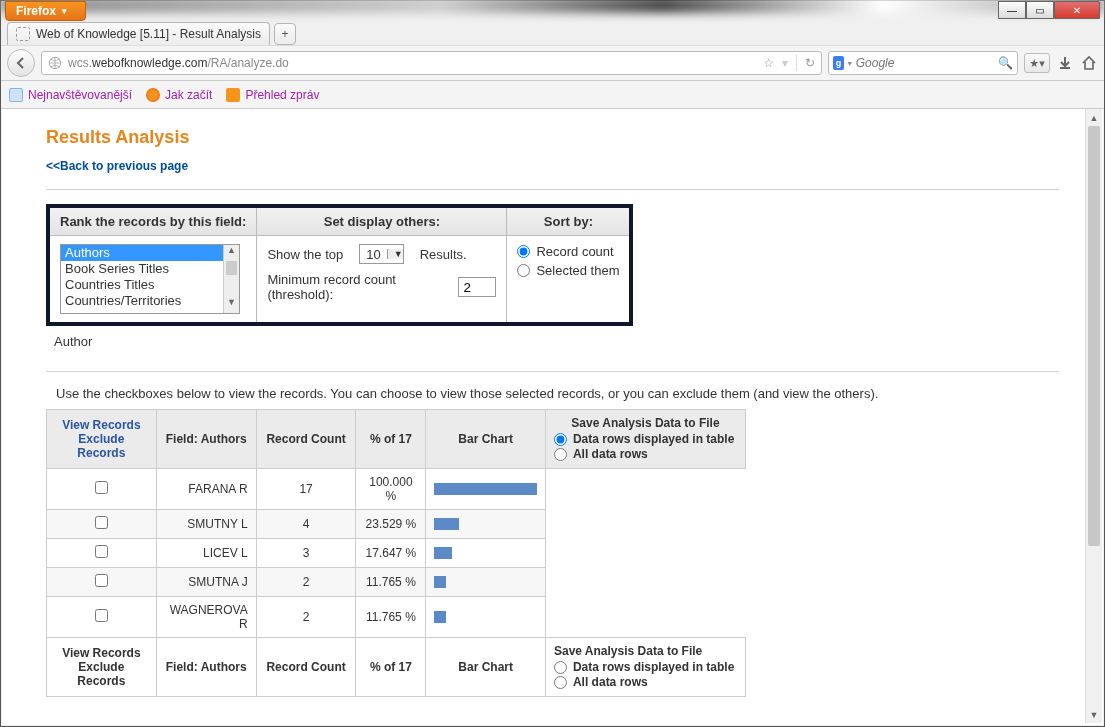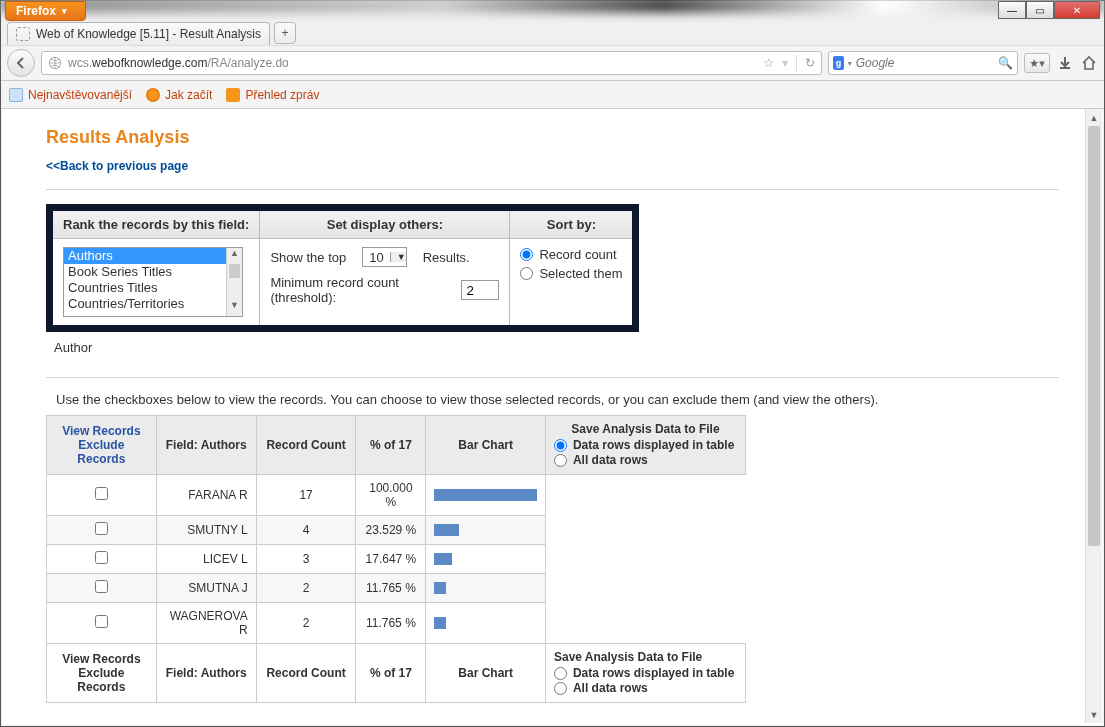--- a/index.html
+++ b/index.html
@@ -7,55 +7,55 @@
 
 
 .window-frame { border: 1px solid #555; height: 727px; position: relative; background: #f0f0f0; }
 .window-blur-top { height: 16px; background: linear-gradient(90deg,#888 0%,#aaa 20%,#ccc 40%,#444 60%,#fff 80%,#999 100%); filter: blur(5px); position: absolute; top:-4px; left:0; right:0; }
 .win-controls { position:absolute; top:0; right:4px; display:flex; }
 .win-btn { width:28px; height:18px; border:1px solid #666; background:linear-gradient(#fdfdfd,#dcdcdc); display:flex; align-items:center; justify-content:center; font-size:10px; font-family:Arial; }
 .win-btn.close { background:linear-gradient(#e26f6f,#d43c2f); color:#fff; width:46px; border-top-right-radius:2px;}
 .firefox-btn { position:absolute; top:0; left:4px; background:linear-gradient(#f7941d,#e6751a); color:#fff; font-weight:bold; padding:2px 18px 2px 10px; border-radius:0 0 4px 4px; font-size:12px; border:1px solid #c85f0a; display:flex; align-items:center; gap:6px;}
 .firefox-btn::after { content:"▾"; font-size:9px; }
 
-.tabbar { position:absolute; top:21px; left:6px; display:flex; }
+.tabbar { position:absolute; top:21px; left:6px; display:flex; align-items:flex-end; }
 .tab { background:linear-gradient(#fafafa,#ececec); border:1px solid #b5b5b5; border-bottom:none; border-radius:4px 4px 0 0; padding:4px 8px; font-size:12px; color:#333; display:flex; align-items:center; gap:6px; }
 .tab-icon { width:14px; height:14px; border:1px dashed #999; border-radius:2px; display:inline-block; }
 .newtab { width:22px; height:22px; border:1px solid #b5b5b5; border-radius:4px; margin-left:4px; display:flex; align-items:center; justify-content:center; background:linear-gradient(#fafafa,#ececec); color:#555;}
 
 .navbar { position:absolute; top:44px; left:0; right:0; height:36px; background:#f4f4f4; border-top:1px solid #ddd; border-bottom:1px solid #ccc; display:flex; align-items:center; padding:0 6px; gap:6px; }
 .nav-back { width:28px; height:28px; border-radius:50%; background:linear-gradient(#fdfdfd,#e3e3e3); border:1px solid #bbb; display:flex; align-items:center; justify-content:center; color:#555; font-size:14px;}
 .urlbar { flex:1; height:24px; border:1px solid #bbb; border-radius:3px; background:#fff; display:flex; align-items:center; padding:0 6px; color:#777; gap:6px;}
 .urlbar .globe { width:14px; height:14px; }
 .url-text { color:#888; font-size:12px; flex:1; }
 .url-domain { color:#333;margin-top:37px; }
 .star-reload { display:flex; align-items:center; gap:8px; color:#999; }
 .searchbar { width:190px; height:24px; border:1px solid #bbb; border-radius:3px; background:#fff; display:flex; align-items:center; padding:0 4px; gap:4px;}
 .g-icon { width:14px; height:14px; background:#3b7ded; color:#fff; font-size:9px; font-weight:bold; display:flex; align-items:center; justify-content:center; border-radius:2px;}
 .searchbar input { border:none; outline:none; font-style:italic; color:#888; font-size:12px; width:100%; }
 .search-mag { color:#888; }
 .nav-icon { width:18px; height:18px; display:flex; align-items:center; justify-content:center; color:#666; font-size:14px;}
 .nav-icon.bookmark { border:1px solid #bbb; border-radius:3px; background:linear-gradient(#fafafa,#e8e8e8); width:26px; height:20px; font-size:11px;}
 
-.bookbar { position:absolute; top:80px; left:0; right:0; height:28px; background:#f4f4f4; border-bottom:1px solid #ccc; display:flex; align-items:center; padding:0 8px; gap:14px; font-size:12px; color:#c2410c;}
+.bookbar { position:absolute; top:80px; left:0; right:0; height:28px; background:#f4f4f4; border-bottom:1px solid #ccc; display:flex; align-items:center; padding:0 8px; gap:14px; font-size:12px; color:#a21caf;}
 .bm-item { display:flex; align-items:center; gap:5px; }
 .bm-blue { background:#cfe3f8; border:1px solid #88b4e0; border-radius:2px; width:14px; height:14px;}
 .bm-ff { width:14px; height:14px; background:radial-gradient(circle,#f7941d 40%,#d45500 100%); border-radius:50%;}
 .bm-rss { width:14px; height:14px; background:#f7941d; border-radius:2px; position:relative;}
 
 
 .viewport { position:absolute; top:108px; left:1px; right:1px; bottom:1px; background:#fff; overflow:auto; }
 .content { padding:18px 44px 30px 44px; color:#333; font-size:13px; position:relative; }
 .page-title { color:#e8861d; font-size:18px; font-weight:bold; margin-bottom:10px;}
 .back-link { color:#004d99; font-size:12px; font-weight:bold; text-decoration:none; display:inline-block; margin-bottom:12px;}
 hr.sep { border:none; border-top:1px solid #d3d3d3; margin:4px 0 14px 0;}
 .records-line { font-size:13px; margin-bottom:6px;}
 .records-line b { font-weight:bold; }
 
-.opts-table { border:7px solid #0f172a; border-collapse:collapse; }
+.opts-table { border:4px solid #0f172a; border-collapse:collapse; }
 .opts-table th { background:linear-gradient(#f2f2f2,#e3e3e3); border:1px solid #bbb; padding:6px 10px; font-weight:bold; font-size:13px; text-align:center;}
 .opts-table td { border:1px solid #bbb; padding:8px 10px; vertical-align:top; font-size:13px;}
 .field-select { width:180px; height:70px; border:1px solid #999; font-size:13px; overflow:auto; position:relative;}
 .field-opt { padding:0 4px; line-height:16px; white-space:nowrap;}
 .field-opt.sel { background:#3397ff; color:#fff;}
 .opt-row { margin-bottom:8px; display:flex; align-items:center; gap:16px; font-size:13px;}
 .num-input { width:38px; height:20px; border:1px solid #999; text-align:left; padding:0 4px;}
 .dd { display:inline-flex; align-items:center; border:1px solid #999; height:20px;}
 .dd span { padding:0 6px;}
 .dd .arrow { border-left:1px solid #999; width:16px; text-align:center; font-size:9px; background:#eee;}

